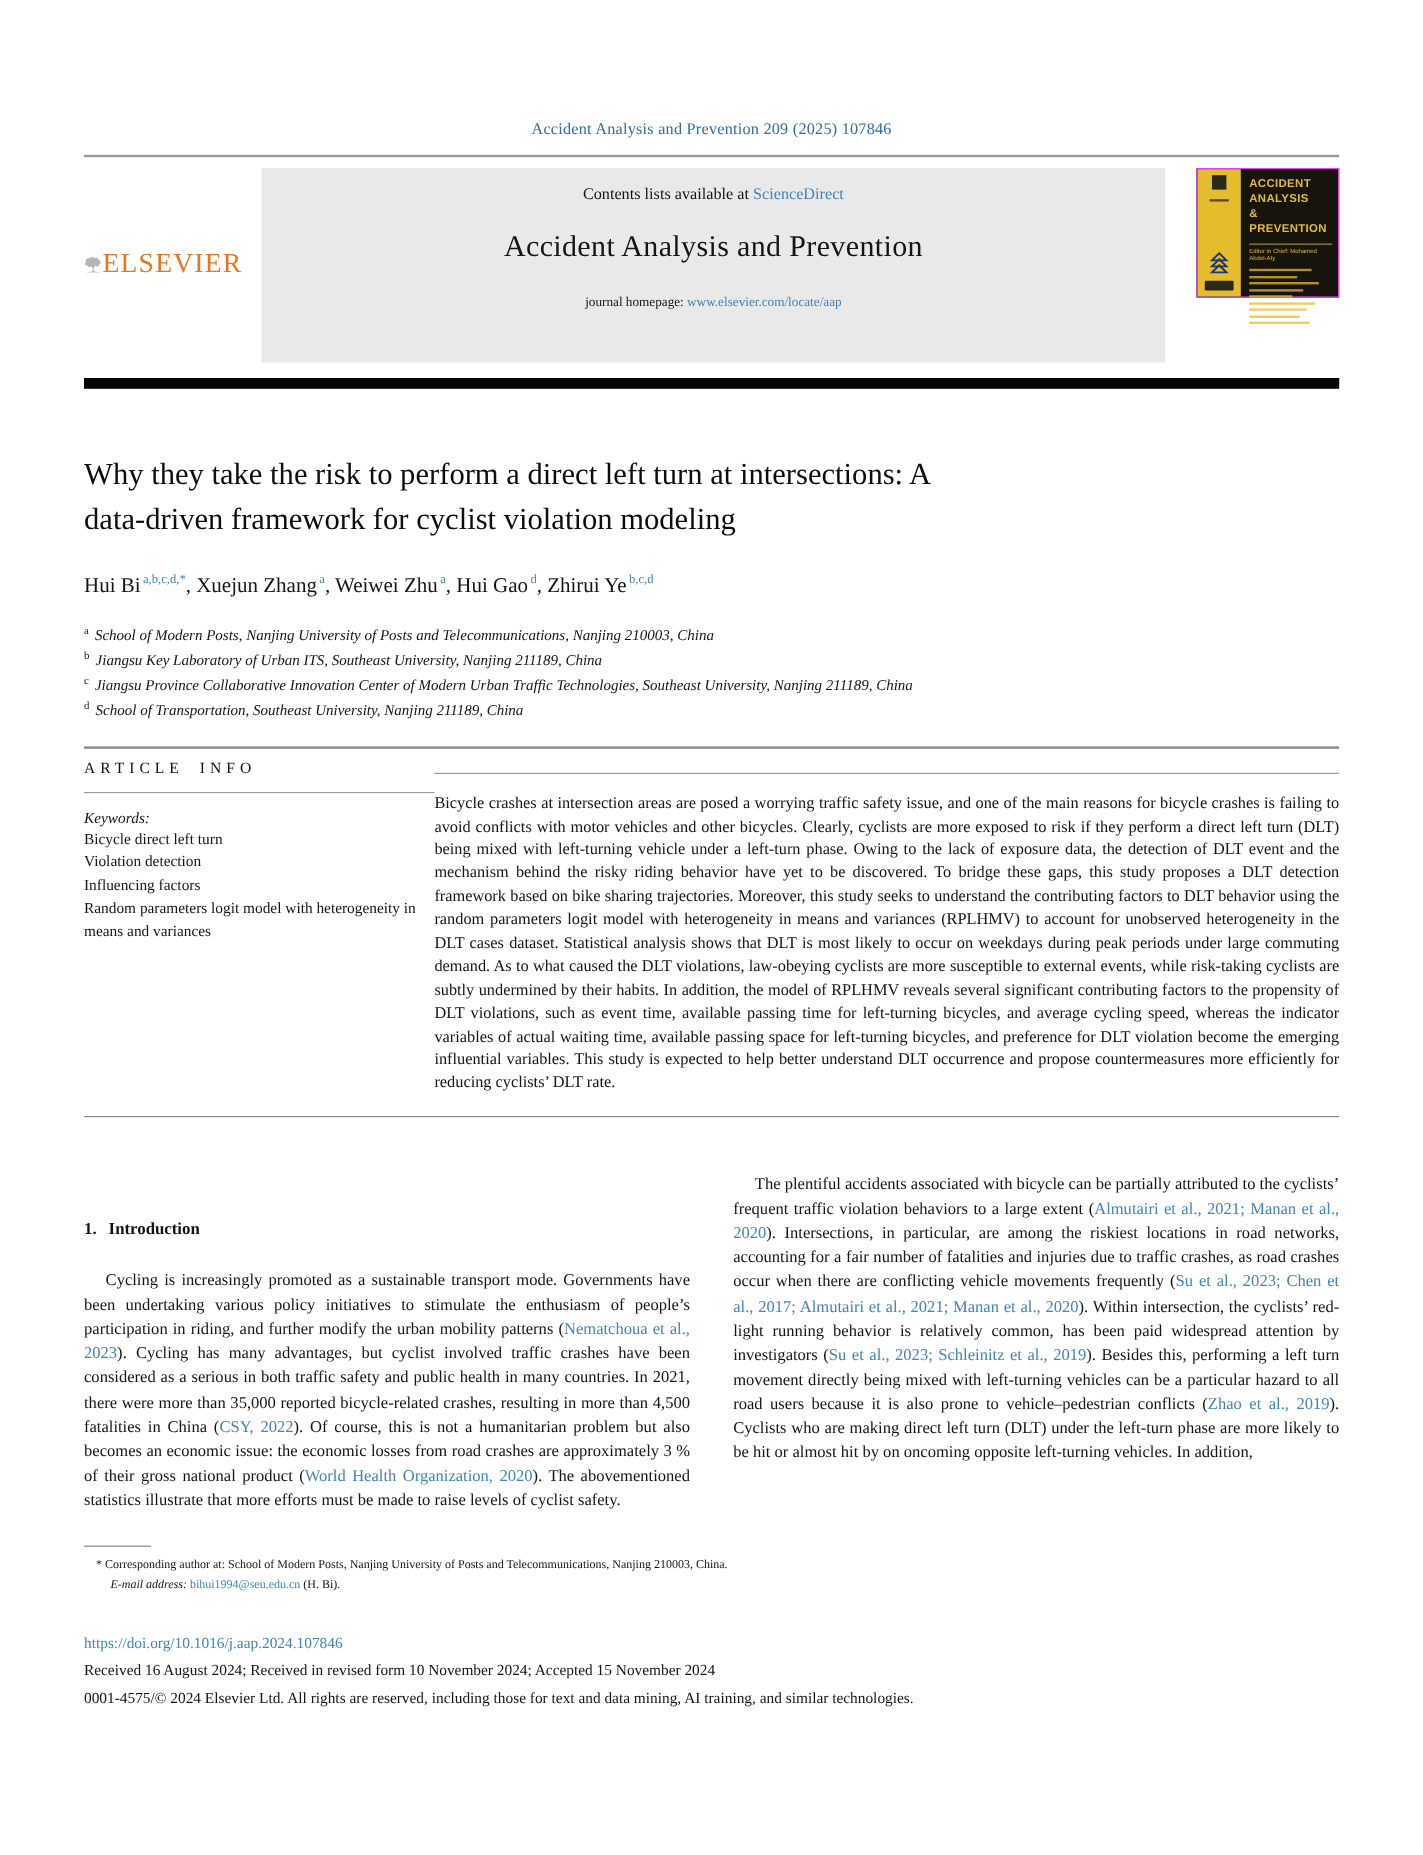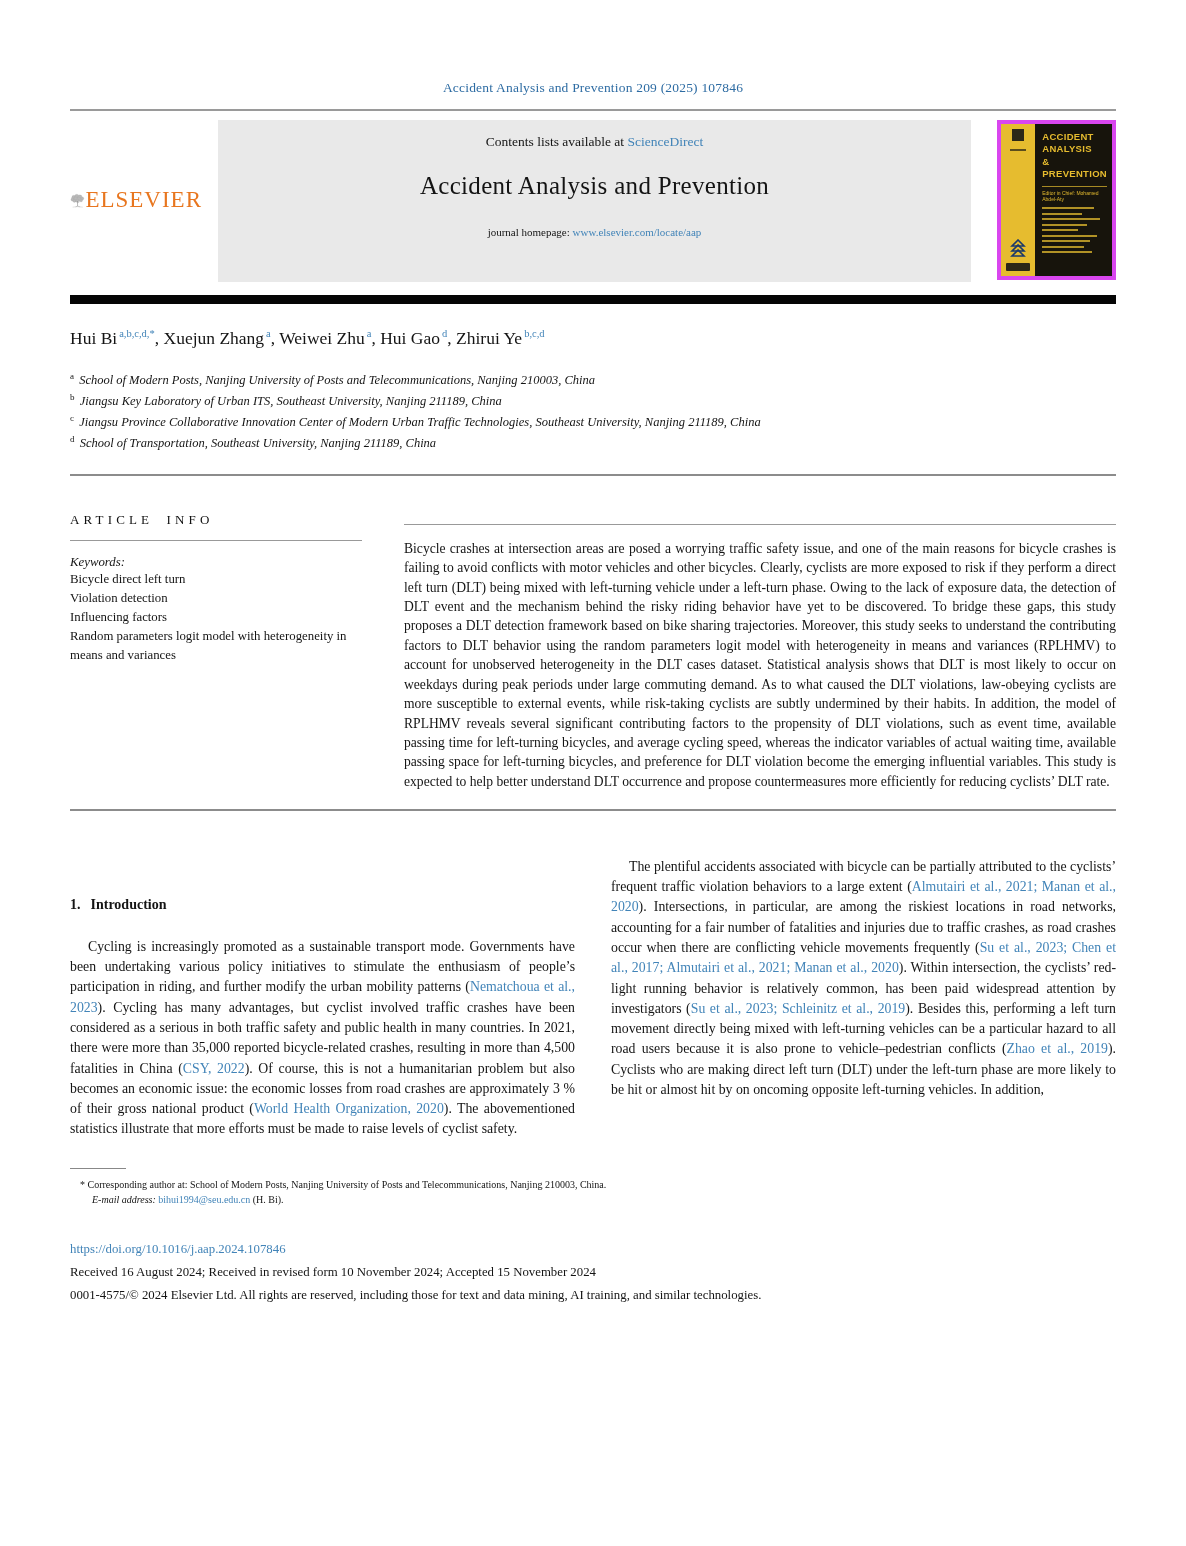--- a/index.html
+++ b/index.html
@@ -9,32 +9,32 @@
   *{box-sizing:border-box; margin:0; padding:0;}
   html,body{width:1186px; background:#fff;}
   body{
     height:1546px; overflow:hidden; color:#141414;
     font-family:"Liberation Serif", serif;
   }
   .page{padding:0 70px; position:relative;}
   .link{color:var(--link); cursor:pointer; text-decoration:none;}
 
   
-  .top-citation{padding-top:80px; text-align:center; font-size:13.5px; color:var(--citation); letter-spacing:.2px;}
+  .top-citation{padding-top:100px; text-align:center; font-size:13.5px; color:var(--citation); letter-spacing:.2px;}
   .header-rule{margin-top:13px; height:2px; background:#9a9a9a;}
 
   
   .header-row{margin-top:9px; display:flex; align-items:stretch;}
   .elsevier-logo{width:132px; display:flex; align-items:center; justify-content:flex-start;text-align:right;}
   .elsevier-word{font-size:23px; color:var(--elsevier-orange); letter-spacing:1px; margin-top:-2px; font-family:"Liberation Serif",serif;}
   .masthead{flex:1; background:var(--maskbg); margin-left:16px; margin-right:26px; text-align:center; padding:14px 10px 12px; height:162px;}
   .contents-line{font-size:13.5px;}
   .journal-title{font-size:25px; margin-top:22px; letter-spacing:.3px;}
   .homepage-line{font-size:11px; margin-top:26px;}
-  .cover{width:119px; height:160px; display:flex; border:4px solid #d946ef; background:var(--cover-black);}
+  .cover{width:119px; height:108px; display:flex; border:1px solid #d946ef; background:var(--cover-black);}
   .cover-strip{width:36px; background:var(--cover-yellow); position:relative; display:flex; flex-direction:column; align-items:center;}
   .cover-strip-logo{width:12px; height:12px; margin-top:5px; background:#2c2817;}
   .cover-strip-issn{width:16px; height:2px; margin-top:8px; background:rgba(44,40,23,.75);}
   .cover-tree{margin-top:auto; margin-bottom:4px;}
   .cover-strip-badge{width:24px; height:8px; margin-bottom:5px; background:#2c2817; border-radius:1px;}
   .cover-main{flex:1; padding:7px 5px 5px 7px;}
   .cover-title{color:var(--cover-yellow); font-family:"Liberation Sans",sans-serif; font-weight:bold; font-size:9.5px; line-height:1.3; letter-spacing:.3px;}
   .cover-editor{color:var(--cover-yellow); font-size:5px; margin-top:6px; border-top:1px solid rgba(230,188,47,.7); padding-top:3px; font-family:"Liberation Sans",sans-serif;}
   .cover-list{margin-top:5px;}
   .cover-list div{height:2px; background:rgba(230,188,47,.75); margin-bottom:3.5px;}
@@ -42,21 +42,21 @@
 
   
   .article-title{margin-top:52px; font-size:25.5px; line-height:1.5; color:#0d0d0d;}
   .authors{margin-top:24px; font-size:17.5px;}
   .authors sup{font-size:10.5px; color:var(--link); margin-left:2px;}
   .affiliations{margin-top:20px; font-size:12.5px; font-style:italic; line-height:1.6;}
   .affiliations sup{font-style:normal; font-size:9px; margin-right:2px;}
   .rule-medium{margin-top:20px; height:2px; background:var(--rule);}
 
   
-  .info-abstract{margin-top:36px; display:grid; grid-template-columns:292px 1fr; column-gap:42px;}
+  .info-abstract{margin-top:8px; display:grid; grid-template-columns:292px 1fr; }
   .section-header{font-size:13px; letter-spacing:.32em; word-spacing:.45em; color:#111;}
   .thin-rule{height:1px; background:#999; margin:12px 0 14px;}
   .kw-label{font-size:12.8px; font-style:italic;}
   .kw{font-size:12.8px; line-height:1.5;}
   .abstract-text{font-size:13.6px; line-height:1.43; text-align:justify;}
   .rule-bottom{margin-top:18px; height:1.5px; background:var(--rule);}
 
   
   .intro{margin-top:46px; display:grid; grid-template-columns:1fr 1fr; column-gap:36px;}
   .intro-heading{font-weight:bold; font-size:14px; margin-bottom:24px;margin-top:40px;}
@@ -149,20 +149,24 @@
           <div style="width:48px"></div>
             <div style="width:42px"></div>
             <div style="width:50px"></div>
         </div>
       </div>
     </div>
   </div>
 
   <div class="black-bar"></div>
 
+  <div class="article-title">
+    <div>Why they take the risk to perform a direct left turn at intersections: A</div>
+    <div>data-driven framework for cyclist violation modeling</div>
+  </div>
 
   <div class="authors">
     <span class="author"><span>Hui Bi</span><sup>a,b,c,d,*</sup><span>, </span></span><span class="author"><span>Xuejun Zhang</span><sup>a</sup><span>, </span></span><span class="author"><span>Weiwei Zhu</span><sup>a</sup><span>, </span></span><span class="author"><span>Hui Gao</span><sup>d</sup><span>, </span></span><span class="author"><span>Zhirui Ye</span><sup>b,c,d</sup></span>
   </div>
 
   <div class="affiliations">
     <div class="affil"><sup>a</sup> <span>School of Modern Posts, Nanjing University of Posts and Telecommunications, Nanjing 210003, China</span></div>
     <div class="affil"><sup>b</sup> <span>Jiangsu Key Laboratory of Urban ITS, Southeast University, Nanjing 211189, China</span></div>
     <div class="affil"><sup>c</sup> <span>Jiangsu Province Collaborative Innovation Center of Modern Urban Traffic Technologies, Southeast University, Nanjing 211189, China</span></div>
     <div class="affil"><sup>d</sup> <span>School of Transportation, Southeast University, Nanjing 211189, China</span></div>

